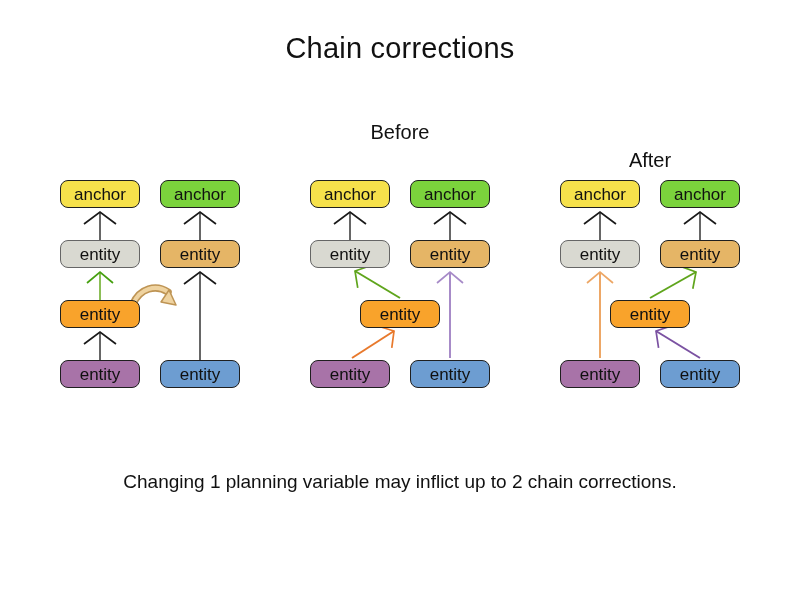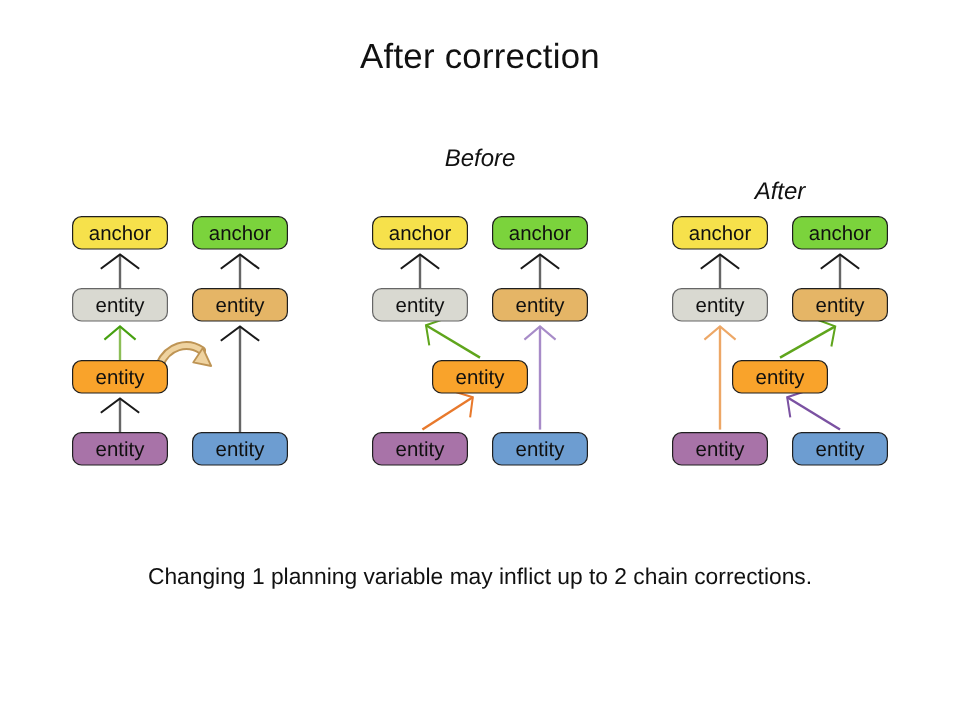--- a/index.html
+++ b/index.html
@@ -5,21 +5,21 @@
   html,body{margin:0;padding:0;}
   body{
     width:800px;height:600px;position:relative;background:#ffffff;
     font-family:"Liberation Sans",sans-serif;color:#000;overflow:hidden;
   }
   .title{
     position:absolute;left:0;top:32px;width:800px;text-align:center;
     font-size:29px;letter-spacing:.2px;color:#111;
   }
   .group-label{
-    position:absolute;width:120px;text-align:center;top:121px;font-size:20px;color:#111;font-style:italic;
+    position:absolute;width:120px;text-align:center;top:121px;font-size:20px;color:#111;
   }
   .caption{
     position:absolute;left:0;top:471px;width:800px;text-align:center;
     font-size:19px;color:#111;
   }
   .node{
     position:absolute;width:80px;height:28px;box-sizing:border-box;
     border:1.6px solid var(--node-border);border-radius:8px;
     display:flex;align-items:center;justify-content:center;
     font-size:17px;line-height:1;color:#101010;
@@ -49,21 +49,21 @@
   .h-orange-light{stroke:var(--arrow-orange-light);}
   .h-purple-light{stroke:var(--arrow-purple-light);}
   .h-purple-dark{stroke:var(--arrow-purple-dark);}
   .move-outline{fill:none;stroke:var(--move-outline);stroke-width:7.5;stroke-linecap:round;}
   .move-inner{fill:none;stroke:var(--move-fill);stroke-width:4.2;stroke-linecap:round;}
   .move-head{fill:var(--move-fill);stroke:var(--move-outline);stroke-width:1.5;stroke-linejoin:round;}
 </style>
 </head>
 <body>
 
-<div class="title">After correction</div>
+<div class="title">Chain corrections</div>
 
 <div class="group-label" style="left:340px;"></div>
 <div class="group-label" style="left:340px;">Before</div>
 <div class="group-label" style="left:590px;margin-top:28px;">After</div>
 
 <svg class="arrows" width="800" height="600" viewBox="0 0 800 600">
   <defs>
     <marker id="m-dark" orient="auto" markerUnits="userSpaceOnUse" refX="0" refY="0" markerWidth="40" markerHeight="40">
       <path class="head h-dark" d="M-12,-16 L0,0 L-12,16"></path>
     </marker>

